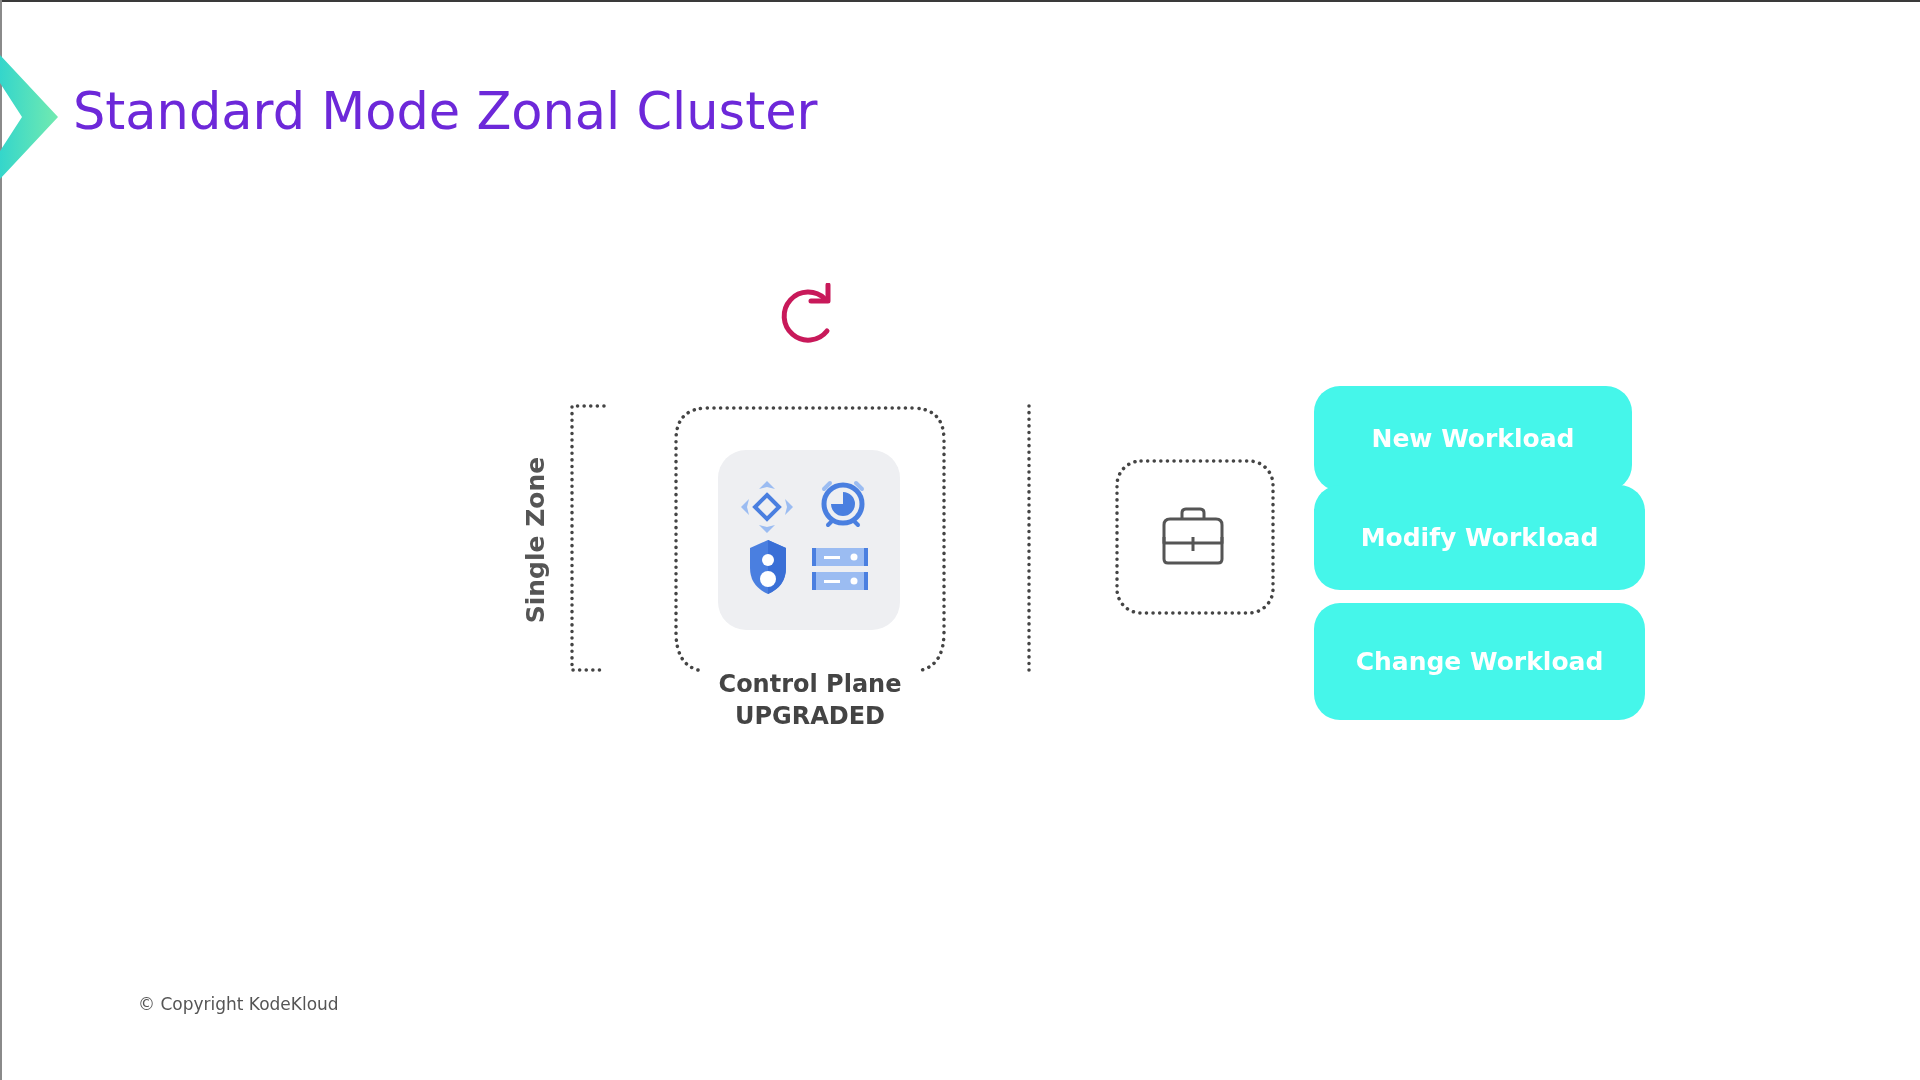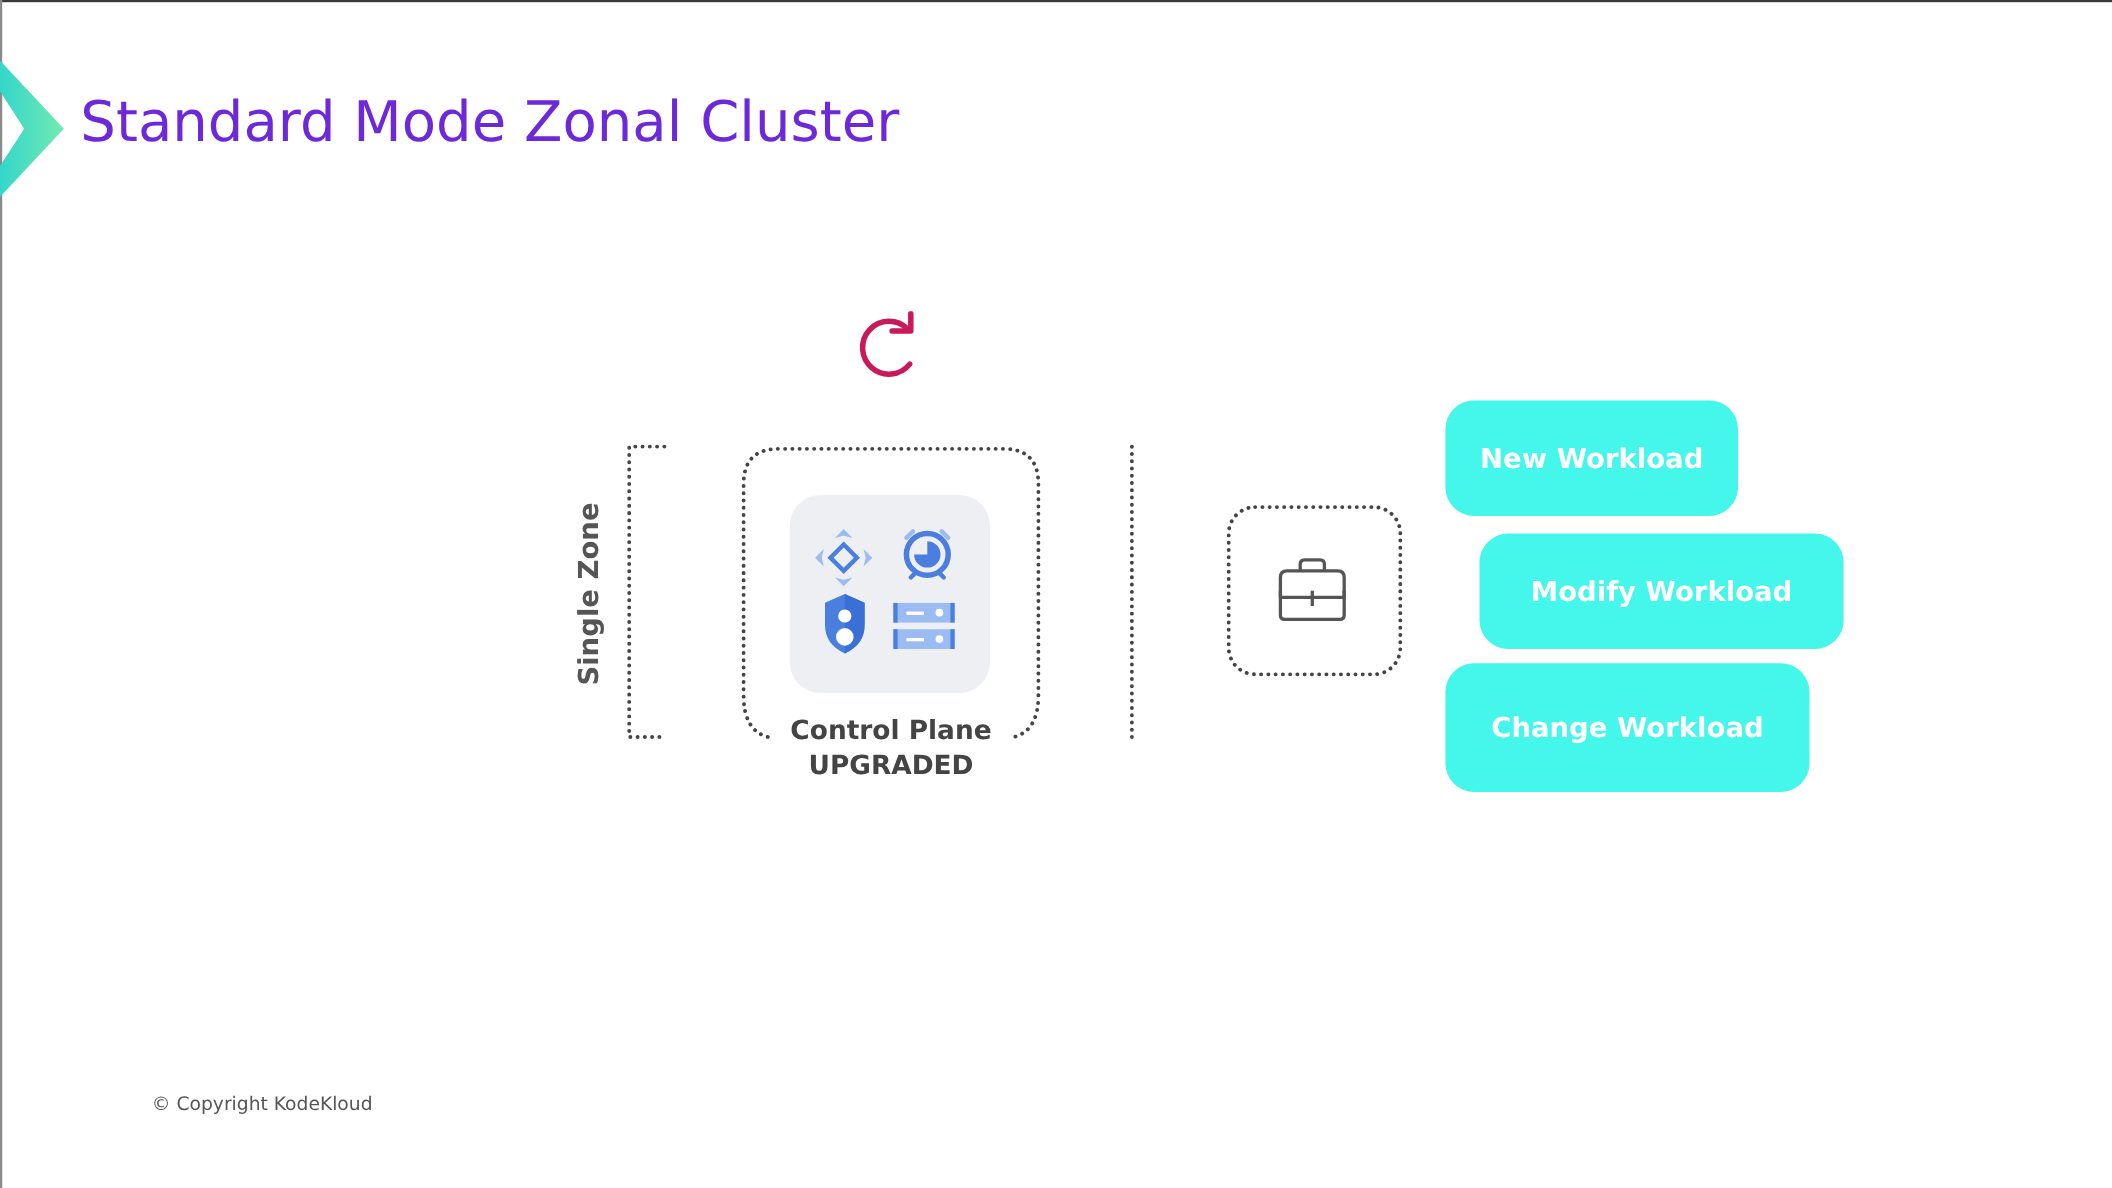--- a/index.html
+++ b/index.html
@@ -23,37 +23,37 @@
     transform: translate(-50%, -50%) rotate(-90deg);
     font-family: "DejaVu Sans", sans-serif; font-weight: bold; font-size: 25px;
     color: #555555; white-space: nowrap;
   }
   .cp-box { position: absolute; left: 670px; top: 402px; width: 280px; height: 275px; }
   .cp-tile {
     position: absolute; left: 718px; top: 450px; width: 182px; height: 180px;
     background: #eeeff2; border-radius: 28px;
   }
   .cp-label {
-    position: absolute; left: 690px; top: 648px; width: 240px; text-align: center;
+    position: absolute; left: 690px; top: 668px; width: 240px; text-align: center;
     font-family: "DejaVu Sans", sans-serif; font-weight: bold; font-size: 24px;
     color: #444444; line-height: 32px; background: transparent;
   }
   .cp-label span { display: block; }
   .icon { position: absolute; }
   .divider { position: absolute; left: 1024px; top: 402px; width: 10px; height: 272px; }
   .wl-box { position: absolute; left: 1112px; top: 456px; width: 166px; height: 162px; }
   .briefcase { position: absolute; left: 1160px; top: 503px; width: 66px; height: 66px; }
   .btn {
     position: absolute; left: 1314px; background: #45f6ea; border-radius: 26px;
     color: #ffffff; font-family: "DejaVu Sans", sans-serif; font-weight: bold;
     font-size: 25px; display: flex; align-items: center; justify-content: center;
     border: none; padding: 0; cursor: pointer;
   }
-  .btn-new { top: 364px; width: 266px; height: 105px; text-align: center; }
-  .btn-modify { top: 485px; width: 331px; height: 105px; margin-left: 31px; }
+  .btn-new { top: 386px; width: 318px; height: 105px; text-align: center; }
+  .btn-modify { top: 485px; width: 331px; height: 105px; }
   .btn-change { top: 603px; width: 331px; height: 117px; }
   .copyright {
     position: absolute; left: 90px; top: 994px;
     font-family: "DejaVu Sans", sans-serif; font-size: 17px; color: #555555; white-space: nowrap; margin-left: 48px;
   }
 </style>
 </head>
 <body>
 
 <div class="frame-top"></div>

